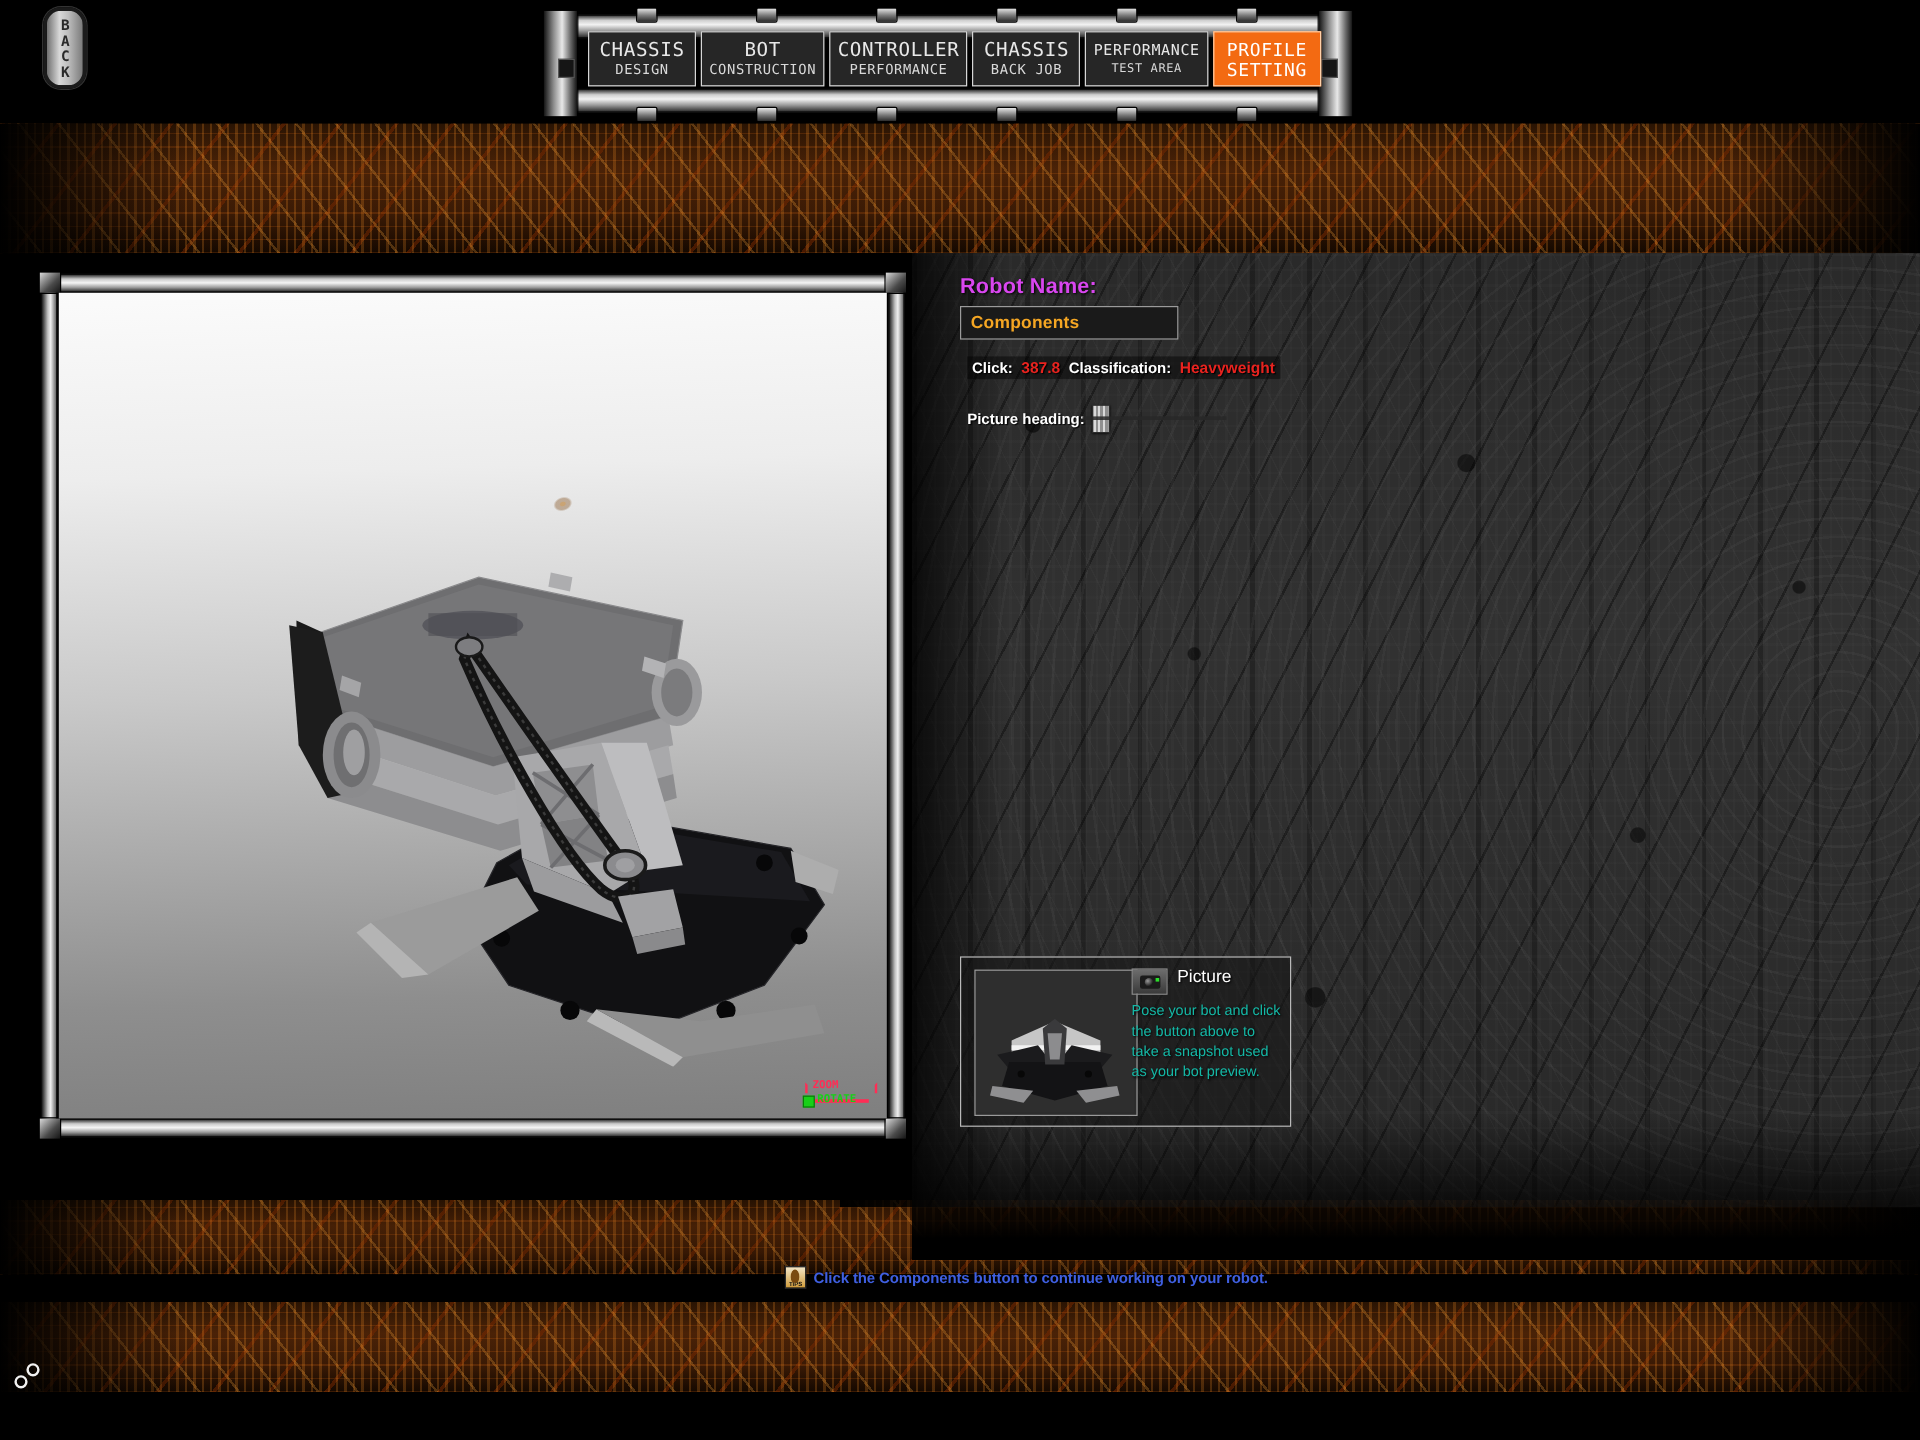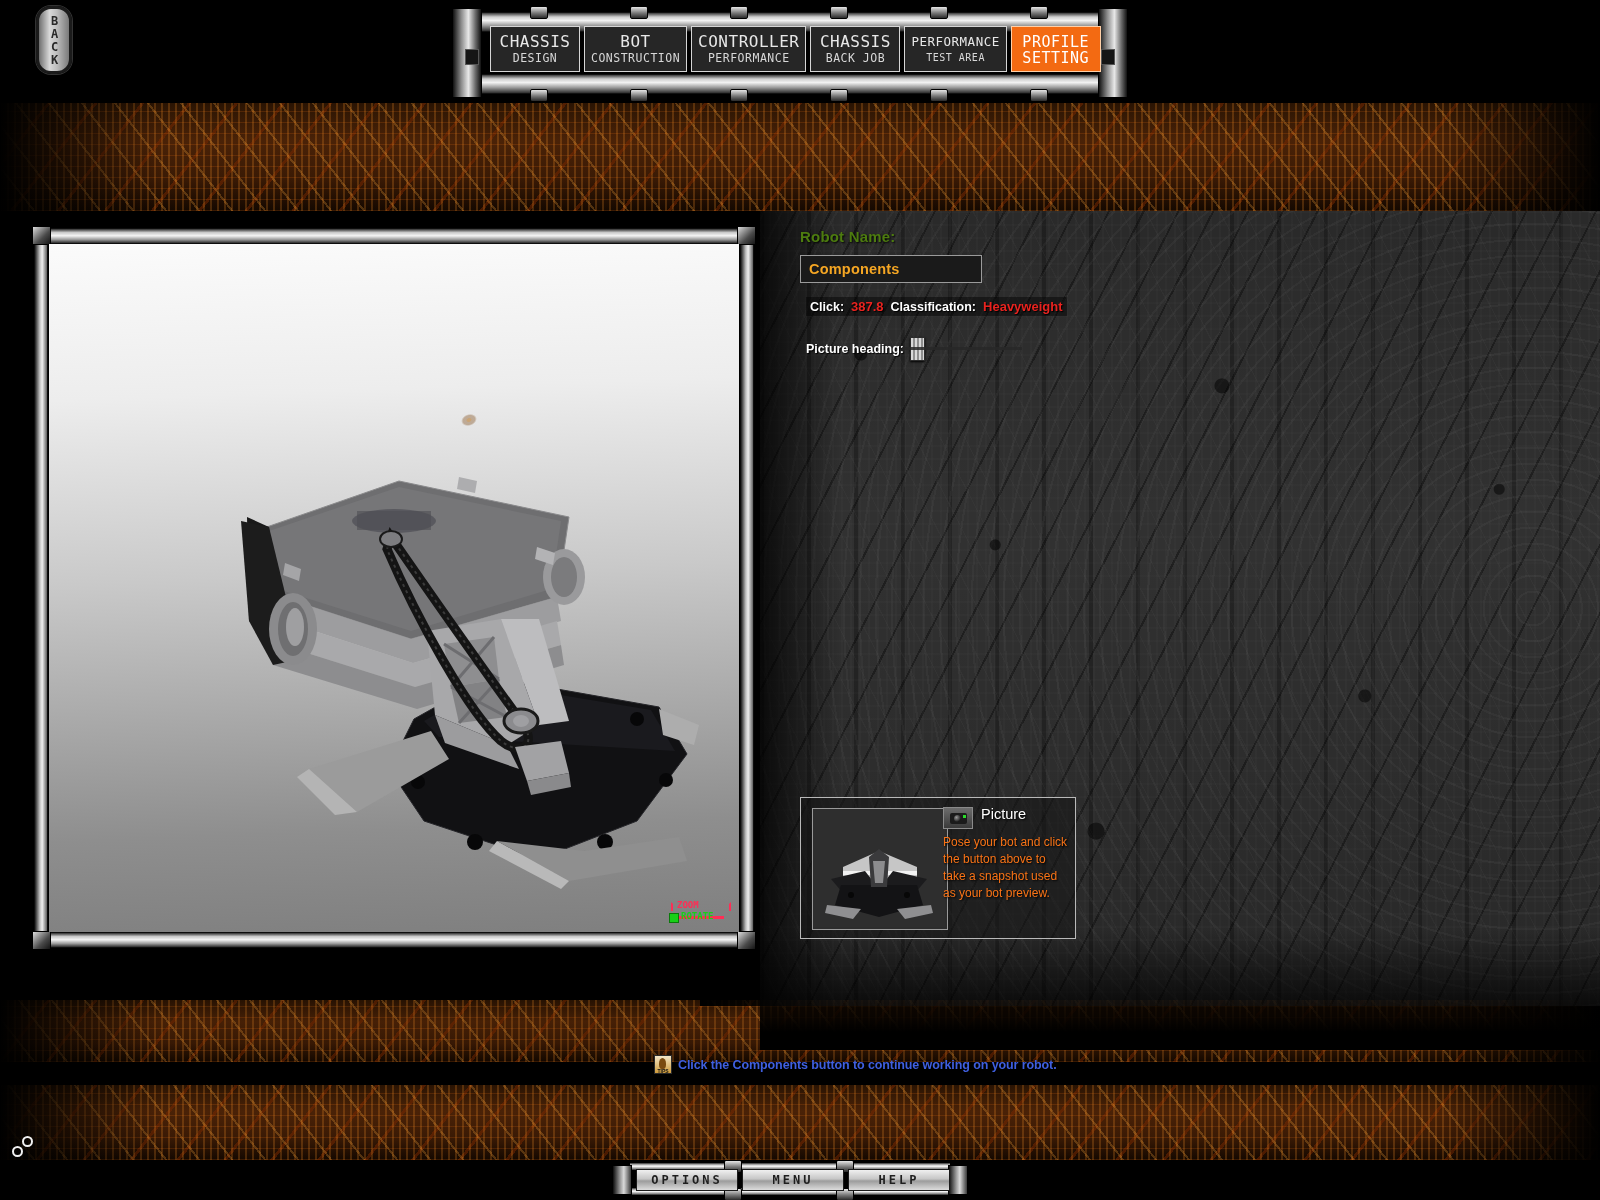--- a/index.html
+++ b/index.html
@@ -140,22 +140,22 @@
   #zoom-lbl{position:absolute;left:10px;top:0;font-family:"DejaVu Sans Mono",monospace;
     font-size:9px;font-weight:bold;color:#ff2d55;letter-spacing:0;}
   #zoom-bracket{position:absolute;left:4px;top:2px;width:56px;height:7px;
     border-left:2px solid #ff2d55;border-right:2px solid #ff2d55;border-top:2px solid transparent;}
   #rot-lbl{position:absolute;left:14px;top:11px;font-family:"DejaVu Sans Mono",monospace;
     font-size:9px;font-weight:bold;color:#18d018;}
   #rot-chip{position:absolute;left:2px;top:13px;width:8px;height:8px;background:#18d018;border:1px solid #0a7a0a;}
   #rot-bar{position:absolute;left:11px;top:16px;width:46px;height:3px;background:#ff2d55;}
 
   
-  #robot-name-label{position:absolute;left:800px;top:228px;font-size:15px;font-weight:bold;
-    color:#4d7c0f;letter-spacing:.2px;text-shadow:1px 1px 2px #000;}
+  #robot-name-label{position:absolute;left:800px;top:228px;font-size:18px;font-weight:bold;
+    color:#d946ef;letter-spacing:.2px;text-shadow:1px 1px 2px #000;}
   #robot-name-field{position:absolute;left:800px;top:255px;width:182px;height:28px;
     background:#1a1a1a;border:1px solid #9b9b9b;display:flex;align-items:center;
     padding-left:8px;box-sizing:border-box;cursor:text;}
   #robot-name-value{font-size:14.5px;font-weight:bold;color:#f5a623;letter-spacing:.2px;}
 
   #stats-row{position:absolute;left:806px;top:297px;display:flex;align-items:baseline;gap:7px;
     background:rgba(0,0,0,.45);padding:2px 4px;}
   .stat-k{font-size:12.5px;font-weight:bold;color:#fff;text-shadow:1px 1px 1px #000;}
   .stat-v{font-size:13px;font-weight:bold;color:#e8231f;text-shadow:1px 1px 1px #000;}
 
@@ -174,21 +174,21 @@
   #picture-cam-btn{position:absolute;left:142px;top:9px;width:28px;height:20px;
     background:linear-gradient(180deg,#6d6d6d,#3a3a3a);border:1px solid #8a8a8a;
     display:flex;align-items:center;justify-content:center;cursor:pointer;}
   .cam-body{position:relative;width:17px;height:11px;background:#1b1b1b;border-radius:2px;}
   .cam-lens{position:absolute;left:4px;top:2px;width:7px;height:7px;border-radius:50%;
     background:radial-gradient(circle at 35% 35%,#9a9a9a,#1a1a1a 70%);}
   .cam-led{position:absolute;right:1px;top:2px;width:3px;height:3px;background:#2bdd2b;}
   #picture-title{position:absolute;left:180px;top:8px;font-size:14.5px;color:#fff;
     text-shadow:1px 1px 2px #000;}
   #picture-desc{position:absolute;left:142px;top:36px;width:128px;font-size:12px;
-    line-height:17px;color:#f97316;text-shadow:1px 1px 2px #000;}
+    line-height:17px;color:#14b8a6;text-shadow:1px 1px 2px #000;}
 
   
   #status-bar{position:absolute;left:634px;top:1055px;display:flex;align-items:center;gap:6px;padding-left:20px;}
   #tips-icon{width:16px;height:17px;background:linear-gradient(180deg,#f3e6c8,#cf9b3a);
     border:1px solid #2a2a2a;position:relative;}
   #tips-icon::after{content:"";position:absolute;left:4px;top:2px;width:7px;height:11px;
     background:#7a4a10;border-radius:50% 50% 40% 40%;}
   #tips-word{position:absolute;left:0;bottom:-1px;width:16px;font-size:5px;color:#111;
     text-align:center;font-weight:bold;}
   #status-text{font-size:12.5px;font-weight:bold;color:#3f5fe0;
@@ -440,41 +440,19 @@
     <div id="picture-desc">Pose your bot and click the button above to take a snapshot used as your bot preview.</div>
   </div>
 
   <div id="status-bar">
     <div id="tips-icon">
       <div id="tips-word">TIPS</div>
     </div>
     <div id="status-text">Click the Components button to continue working on your robot.</div>
   </div>
 
-  <div id="bottombar">
-    <div class="bb-rail" id="bb-rail-t"></div>
-    <div class="bb-rail" id="bb-rail-b"></div>
-    <div class="bb-cap" id="bb-cap-l"></div>
-    <div class="bb-cap" id="bb-cap-r"></div>
-    <div class="bolt t" style="left:112px;top:-2px;"></div>
-    <div class="bolt t" style="left:224px;top:-2px;"></div>
-    <div class="bolt b" style="left:112px;top:26px;"></div>
-    <div class="bolt b" style="left:224px;top:26px;"></div>
-
-    <div id="bb-btns">
-      <div class="bb-btn">
-        <span>OPTIONS</span>
-      </div>
-      <div class="bb-btn">
-        <span>MENU</span>
-      </div>
-      <div class="bb-btn">
-        <span>HELP</span>
-      </div>
-    </div>
-  </div>
 
   <div id="corner-dots">
     <div class="cdot" id="cdot1"></div>
     <div class="cdot" id="cdot2"></div>
   </div>
 
 </div>
 
 </body></html>

